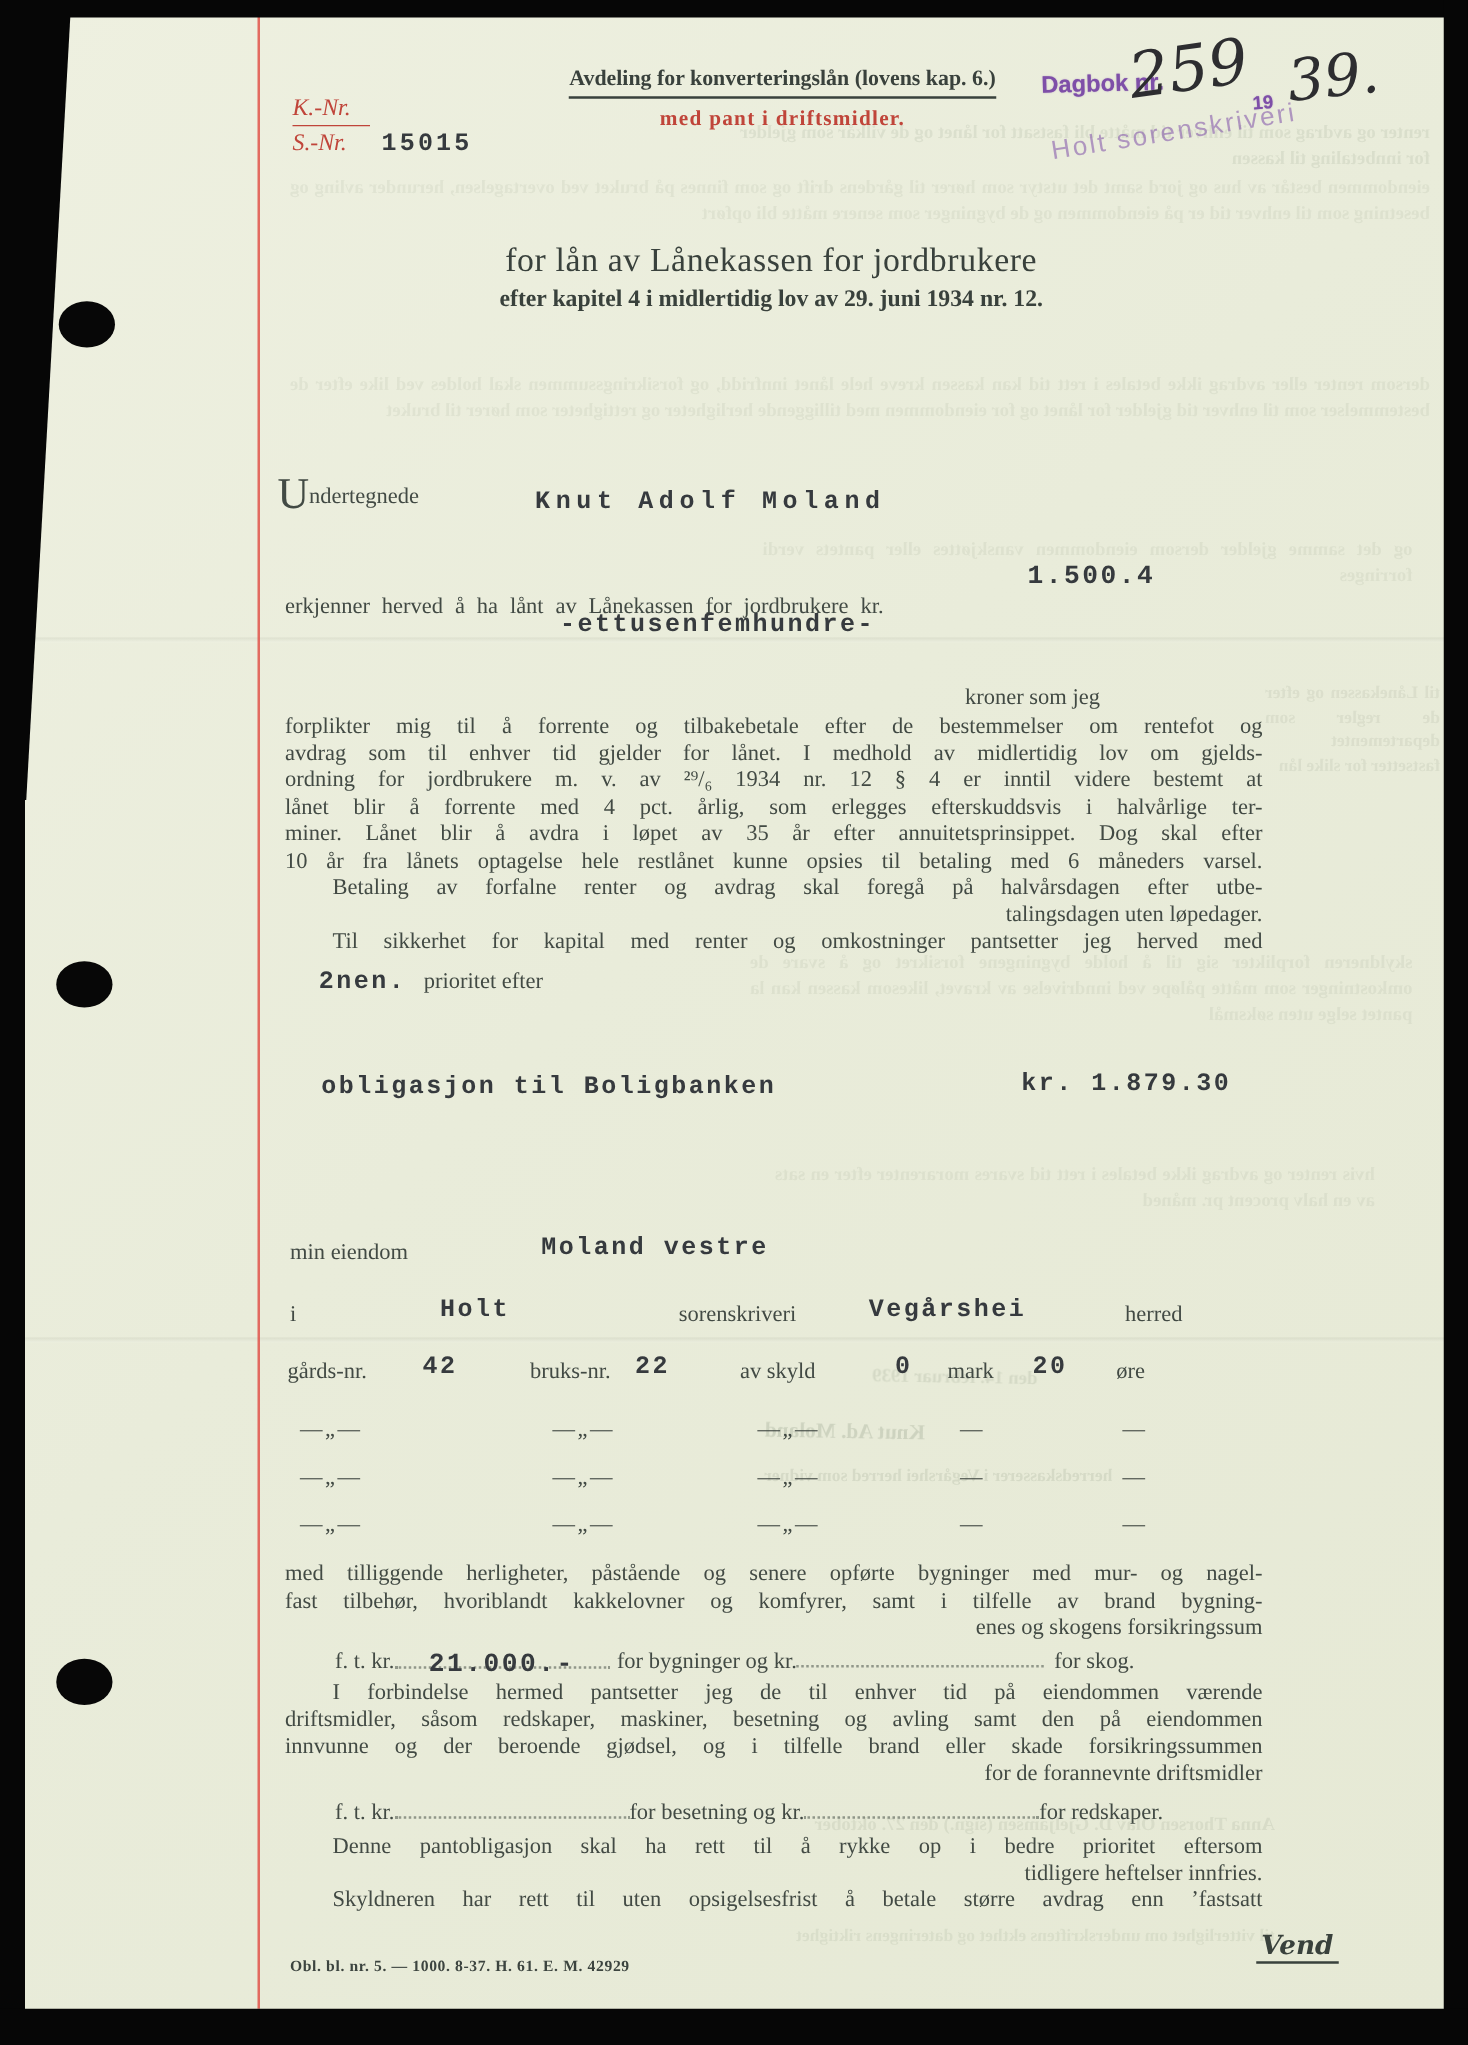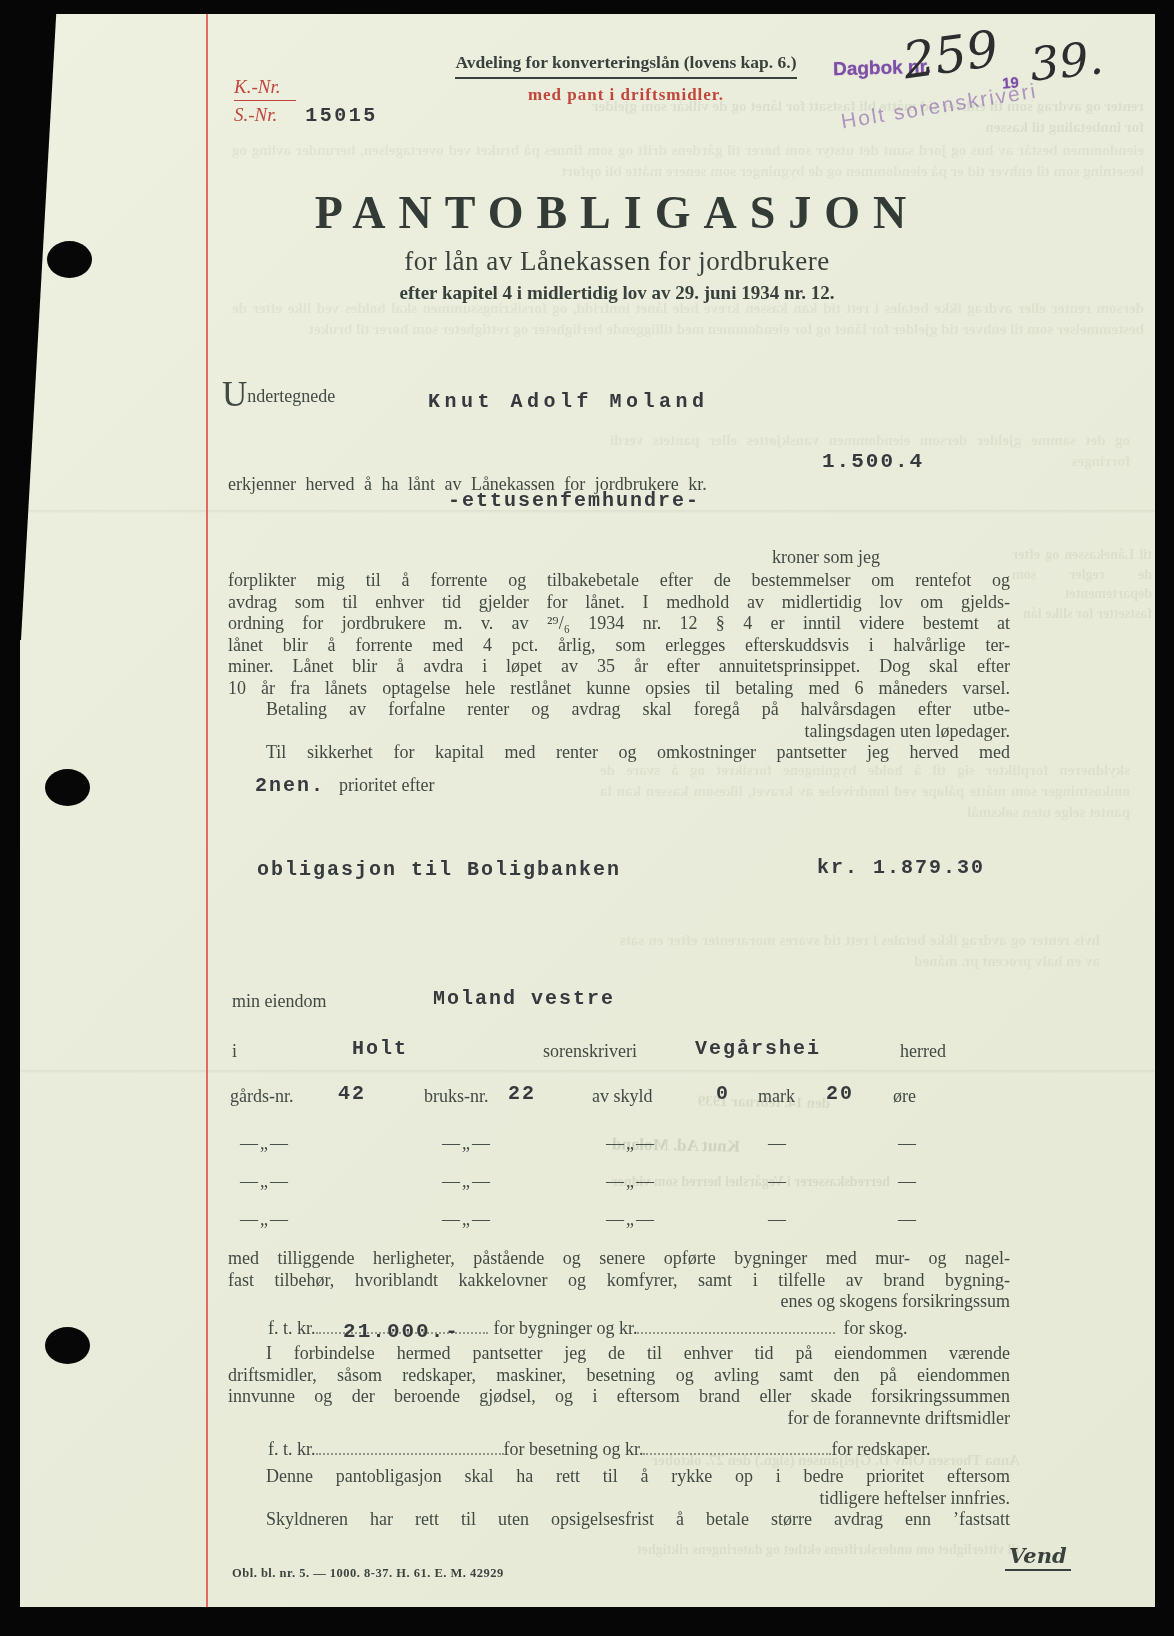--- a/index.html
+++ b/index.html
@@ -99,21 +99,20 @@
 
 <div>
   <span class="abs stamp-label" style="left:833px;top:57px;font-size:19px;transform:rotate(-1.5deg);z-index:7">Dagbok nr.</span>
   <span class="abs hand" style="left:903px;top:26px;font-size:50px;transform:rotate(-8deg);z-index:8">259</span>
   <span class="abs stamp-label" style="left:1002px;top:74px;font-size:15px;transform:rotate(-4deg);z-index:7">19</span>
   <span class="abs hand" style="left:1030px;top:34px;font-size:46px;transform:rotate(-6deg);z-index:8">39.</span>
   <span class="abs office-stamp" style="left:840px;top:94px;font-size:21px;transform:rotate(-9deg);z-index:7">Holt sorenskriveri</span>
 </div>
 
 <div class="titleblock">
-  <div class="title-main">PANTOBLIGASJON</div>
   <div class="title-sub">for lån av Lånekassen for jordbrukere</div>
   <div class="title-law">efter kapitel 4 i midlertidig lov av 29. juni 1934 nr. 12.</div>
 </div>
 
 <div class="abs" style="left:222px;top:381px;z-index:6;white-space:nowrap">
   <span class="printed" style="font-size:18px">
     <span class="u-initial">U</span><span>ndertegnede</span>
   </span>
   <span class="typed ls-wide abs" style="left:206px;top:9px">Knut Adolf Moland</span>
 </div>
@@ -188,21 +187,21 @@
     <div class="pline ll">enes og skogens forsikringssum</div>
   </div>
 
 <div class="abs printed" style="left:268px;top:1317px;font-size:18px;z-index:6;white-space:nowrap">
   <span>f. t. kr.</span><span class="dotlead" style="width:172px"><span class="typed">21.000.-</span></span><span style="margin-left:6px">for bygninger og kr.</span><span class="dotlead" style="width:198px"></span><span style="margin-left:8px">for skog.</span>
 </div>
 
 <div class="para" style="top:1343px">
     <div class="pline jl ind">I forbindelse hermed pantsetter jeg de til enhver tid på eiendommen værende</div>
     <div class="pline jl">driftsmidler, såsom redskaper, maskiner, besetning og avling samt den på eiendommen</div>
-    <div class="pline jl">innvunne og der beroende gjødsel, og i eftersom brand eller skade forsikringssummen</div>
+    <div class="pline jl">innvunne og der beroende gjødsel, og i tilfelle brand eller skade forsikringssummen</div>
     <div class="pline ll">for de forannevnte driftsmidler</div>
   </div>
 
 <div class="abs printed" style="left:268px;top:1438px;font-size:18px;z-index:6;white-space:nowrap">
   <span>f. t. kr.</span><span class="dotlead" style="width:188px"></span><span>for besetning og kr.</span><span class="dotlead" style="width:188px"></span><span>for redskaper.</span>
 </div>
 
 <div class="para" style="top:1466px">
     <div class="pline jl ind">Denne pantobligasjon skal ha rett til å rykke op i bedre prioritet eftersom</div>
     <div class="pline ll">tidligere heftelser innfries.</div>

